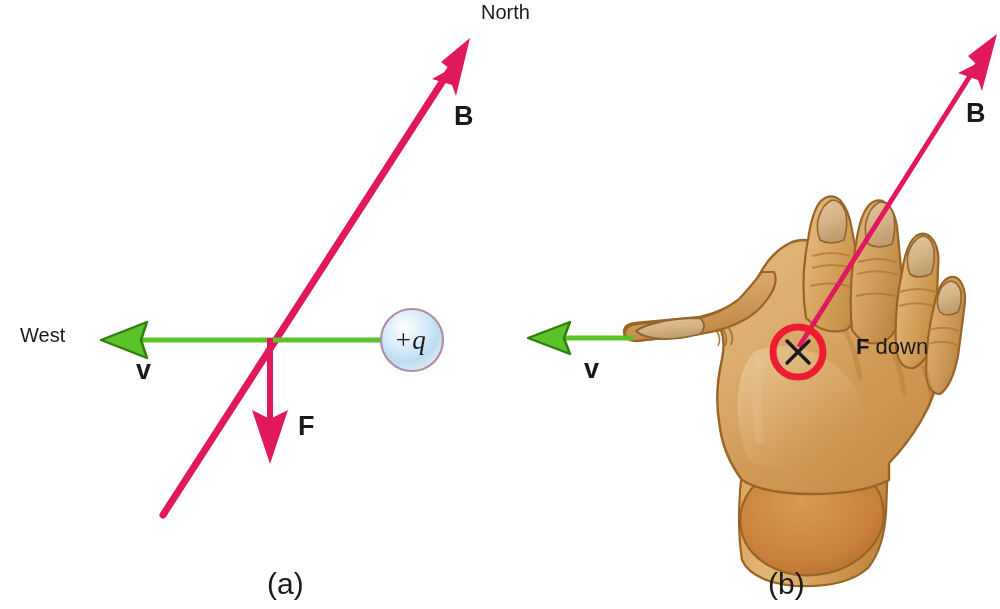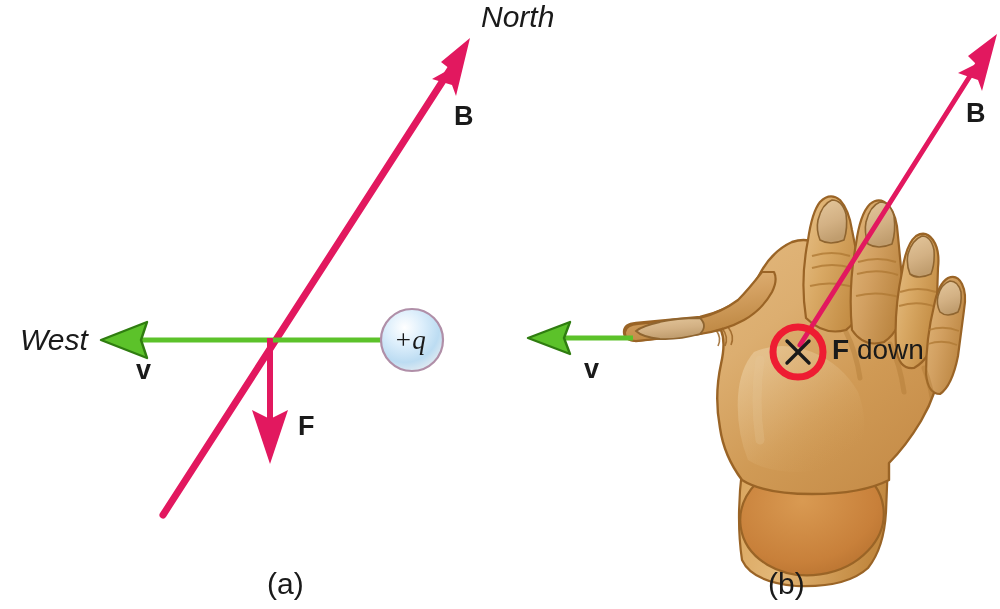--- a/index.html
+++ b/index.html
@@ -30,41 +30,41 @@
     display: block;
   }
   .lbl {
     position: absolute;
     color: #1a1a1a;
     white-space: pre;
     line-height: 1;
     user-select: none;
   }
   .lbl-plain {
-    font-size: 30px;
-    font-weight: 400;
-    font-style: italic;
+    font-size: 20px;
+    font-weight: 400;
   }
   .lbl-vec {
     font-size: 27px;
     font-weight: 700;
   }
   .lbl-panel {
     font-size: 30px;
     font-weight: 400;
   }
   .lbl-charge {
     font-size: 27px;
     font-weight: 400;
     font-style: italic;
     font-family: "Liberation Serif", serif;
   }
   .lbl-fdown {
-    font-size: 28px;
-    font-weight: 400;
+    font-size: 22px;
+    font-weight: 400;
+    margin-left: 24px;
   }
   .lbl-fdown b {
     font-weight: 700;
     font-style: normal;
   }
 </style>
 </head>
 <body>
 
 <div id="figure-root">

